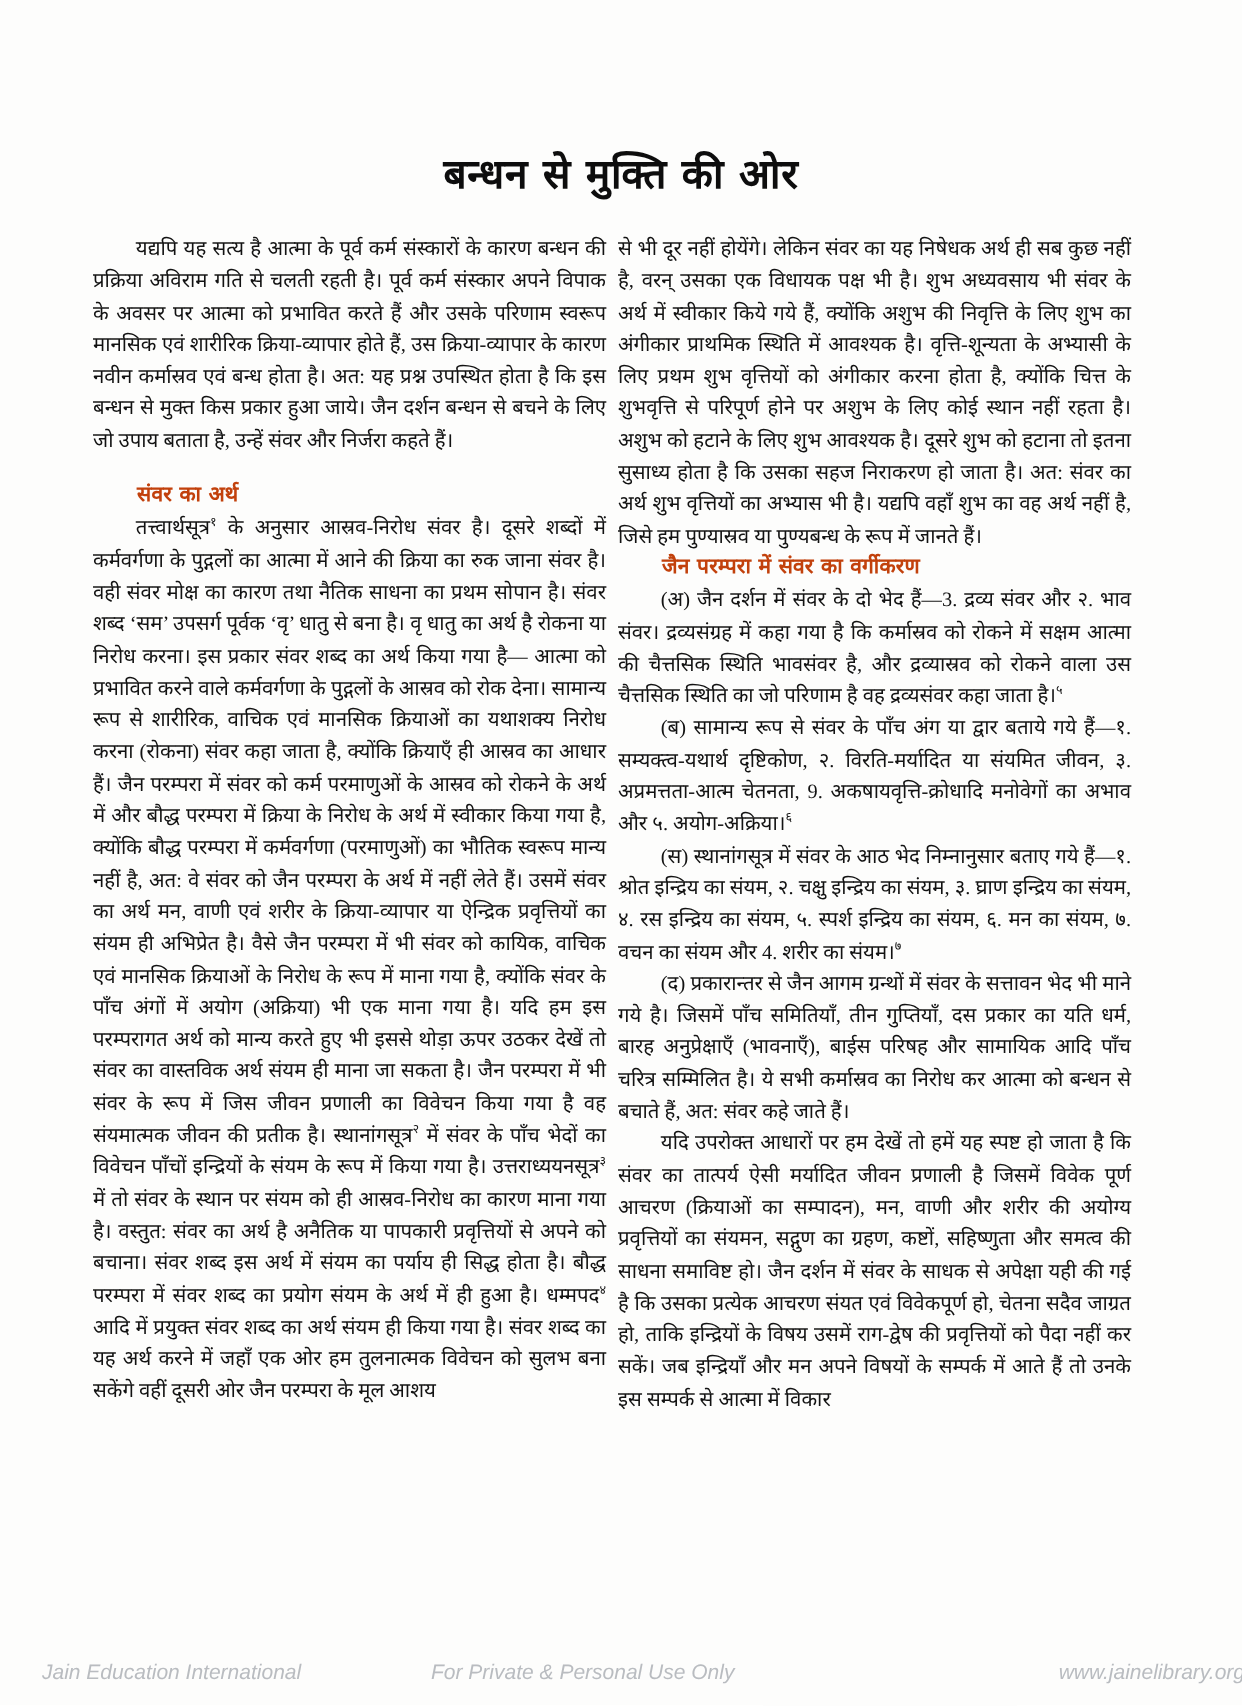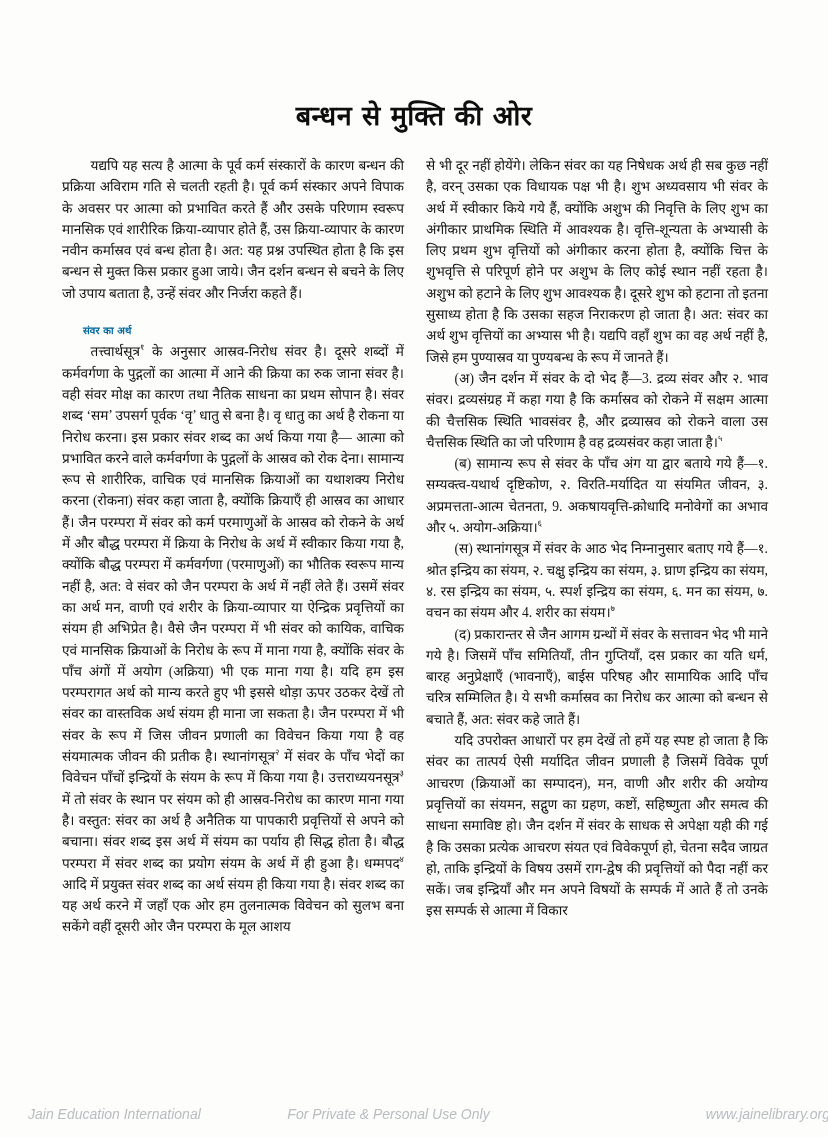--- a/index.html
+++ b/index.html
@@ -31,21 +31,21 @@
     color: #0d0d0d;
     letter-spacing: 0.5px;
   }
   .columns {
     position: absolute;
     top: 155px;
     left: 62px;
     width: 706px;
     height: 900px;
     display: flex;
-    gap: 22px;
+    gap: 8px;
   }
   .col {
     width: 342px;
     font-size: 13.6px;
     line-height: 21.3px;
     color: #121212;
     text-align: justify;
     text-justify: inter-word;
   }
   .col p {
@@ -53,23 +53,23 @@
     text-indent: 2.1em;
     text-align: justify;
     hyphens: none;
   }
   .col p.noindent {
     text-indent: 0;
   }
   .sec-head {
     margin: 14px 0 1px 0;
     font-family: "DejaVu Sans", "Liberation Sans", sans-serif;
-    font-size: 10px;
+    font-size: 14px;
     font-weight: bold;
-    color: #0369a1;
+    color: #c2410c;
     text-indent: 0;
     text-align: left;
     letter-spacing: 0.1px;
   }
   .sec-head.first {
     margin-top: 16px;
   }
   sup {
     font-size: 0.62em;
     vertical-align: super;
@@ -116,20 +116,21 @@
       <p>यद्यपि यह सत्य है आत्मा के पूर्व कर्म संस्कारों के कारण बन्धन की प्रक्रिया अविराम गति से चलती रहती है। पूर्व कर्म संस्कार अपने विपाक के अवसर पर आत्मा को प्रभावित करते हैं और उसके परिणाम स्वरूप मानसिक एवं शारीरिक क्रिया-व्यापार होते हैं, उस क्रिया-व्यापार के कारण नवीन कर्मास्रव एवं बन्ध होता है। अत: यह प्रश्न उपस्थित होता है कि इस बन्धन से मुक्त किस प्रकार हुआ जाये। जैन दर्शन बन्धन से बचने के लिए जो उपाय बताता है, उन्हें संवर और निर्जरा कहते हैं।</p>
 
       <p class="sec-head first">संवर का अर्थ</p>
 
       <p><span>तत्त्वार्थसूत्र</span><sup>१</sup><span> के अनुसार आस्रव-निरोध संवर है। दूसरे शब्दों में कर्मवर्गणा के पुद्गलों का आत्मा में आने की क्रिया का रुक जाना संवर है। वही संवर मोक्ष का कारण तथा नैतिक साधना का प्रथम सोपान है। संवर शब्द ‘सम’ उपसर्ग पूर्वक ‘वृ’ धातु से बना है। वृ धातु का अर्थ है रोकना या निरोध करना। इस प्रकार संवर शब्द का अर्थ किया गया है— आत्मा को प्रभावित करने वाले कर्मवर्गणा के पुद्गलों के आस्रव को रोक देना। सामान्य रूप से शारीरिक, वाचिक एवं मानसिक क्रियाओं का यथाशक्य निरोध करना (रोकना) संवर कहा जाता है, क्योंकि क्रियाएँ ही आस्रव का आधार हैं। जैन परम्परा में संवर को कर्म परमाणुओं के आस्रव को रोकने के अर्थ में और बौद्ध परम्परा में क्रिया के निरोध के अर्थ में स्वीकार किया गया है, क्योंकि बौद्ध परम्परा में कर्मवर्गणा (परमाणुओं) का भौतिक स्वरूप मान्य नहीं है, अत: वे संवर को जैन परम्परा के अर्थ में नहीं लेते हैं। उसमें संवर का अर्थ मन, वाणी एवं शरीर के क्रिया-व्यापार या ऐन्द्रिक प्रवृत्तियों का संयम ही अभिप्रेत है। वैसे जैन परम्परा में भी संवर को कायिक, वाचिक एवं मानसिक क्रियाओं के निरोध के रूप में माना गया है, क्योंकि संवर के पाँच अंगों में अयोग (अक्रिया) भी एक माना गया है। यदि हम इस परम्परागत अर्थ को मान्य करते हुए भी इससे थोड़ा ऊपर उठकर देखें तो संवर का वास्तविक अर्थ संयम ही माना जा सकता है। जैन परम्परा में भी संवर के रूप में जिस जीवन प्रणाली का विवेचन किया गया है वह संयमात्मक जीवन की प्रतीक है। स्थानांगसूत्र</span><sup>२</sup><span> में संवर के पाँच भेदों का विवेचन पाँचों इन्द्रियों के संयम के रूप में किया गया है। उत्तराध्ययनसूत्र</span><sup>३</sup><span> में तो संवर के स्थान पर संयम को ही आस्रव-निरोध का कारण माना गया है। वस्तुत: संवर का अर्थ है अनैतिक या पापकारी प्रवृत्तियों से अपने को बचाना। संवर शब्द इस अर्थ में संयम का पर्याय ही सिद्ध होता है। बौद्ध परम्परा में संवर शब्द का प्रयोग संयम के अर्थ में ही हुआ है। धम्मपद</span><sup>४</sup><span> आदि में प्रयुक्त संवर शब्द का अर्थ संयम ही किया गया है। संवर शब्द का यह अर्थ करने में जहाँ एक ओर हम तुलनात्मक विवेचन को सुलभ बना सकेंगे वहीं दूसरी ओर जैन परम्परा के मूल आशय</span></p>
     </div>
 
     <div class="col">
       <p class="noindent">से भी दूर नहीं होयेंगे। लेकिन संवर का यह निषेधक अर्थ ही सब कुछ नहीं है, वरन् उसका एक विधायक पक्ष भी है। शुभ अध्यवसाय भी संवर के अर्थ में स्वीकार किये गये हैं, क्योंकि अशुभ की निवृत्ति के लिए शुभ का अंगीकार प्राथमिक स्थिति में आवश्यक है। वृत्ति-शून्यता के अभ्यासी के लिए प्रथम शुभ वृत्तियों को अंगीकार करना होता है, क्योंकि चित्त के शुभवृत्ति से परिपूर्ण होने पर अशुभ के लिए कोई स्थान नहीं रहता है। अशुभ को हटाने के लिए शुभ आवश्यक है। दूसरे शुभ को हटाना तो इतना सुसाध्य होता है कि उसका सहज निराकरण हो जाता है। अत: संवर का अर्थ शुभ वृत्तियों का अभ्यास भी है। यद्यपि वहाँ शुभ का वह अर्थ नहीं है, जिसे हम पुण्यास्रव या पुण्यबन्ध के रूप में जानते हैं।</p>
 
+      <p class="sec-head">जैन परम्परा में संवर का वर्गीकरण</p>
 
       <p><span>(अ) जैन दर्शन में संवर के दो भेद हैं—3. द्रव्य संवर और २. भाव संवर। द्रव्यसंग्रह में कहा गया है कि कर्मास्रव को रोकने में सक्षम आत्मा की चैत्तसिक स्थिति भावसंवर है, और द्रव्यास्रव को रोकने वाला उस चैत्तसिक स्थिति का जो परिणाम है वह द्रव्यसंवर कहा जाता है।</span><sup>५</sup></p>
 
       <p><span>(ब) सामान्य रूप से संवर के पाँच अंग या द्वार बताये गये हैं—१. सम्यक्त्व-यथार्थ दृष्टिकोण, २. विरति-मर्यादित या संयमित जीवन, ३. अप्रमत्तता-आत्म चेतनता, 9. अकषायवृत्ति-क्रोधादि मनोवेगों का अभाव और ५. अयोग-अक्रिया।</span><sup>६</sup></p>
 
       <p><span>(स) स्थानांगसूत्र में संवर के आठ भेद निम्नानुसार बताए गये हैं—१. श्रोत इन्द्रिय का संयम, २. चक्षु इन्द्रिय का संयम, ३. घ्राण इन्द्रिय का संयम, ४. रस इन्द्रिय का संयम, ५. स्पर्श इन्द्रिय का संयम, ६. मन का संयम, ७. वचन का संयम और 4. शरीर का संयम।</span><sup>७</sup></p>
 
       <p>(द) प्रकारान्तर से जैन आगम ग्रन्थों में संवर के सत्तावन भेद भी माने गये है। जिसमें पाँच समितियाँ, तीन गुप्तियाँ, दस प्रकार का यति धर्म, बारह अनुप्रेक्षाएँ (भावनाएँ), बाईस परिषह और सामायिक आदि पाँच चरित्र सम्मिलित है। ये सभी कर्मास्रव का निरोध कर आत्मा को बन्धन से बचाते हैं, अत: संवर कहे जाते हैं।</p>
 
       <p>यदि उपरोक्त आधारों पर हम देखें तो हमें यह स्पष्ट हो जाता है कि संवर का तात्पर्य ऐसी मर्यादित जीवन प्रणाली है जिसमें विवेक पूर्ण आचरण (क्रियाओं का सम्पादन), मन, वाणी और शरीर की अयोग्य प्रवृत्तियों का संयमन, सद्गुण का ग्रहण, कष्टों, सहिष्णुता और समत्व की साधना समाविष्ट हो। जैन दर्शन में संवर के साधक से अपेक्षा यही की गई है कि उसका प्रत्येक आचरण संयत एवं विवेकपूर्ण हो, चेतना सदैव जाग्रत हो, ताकि इन्द्रियों के विषय उसमें राग-द्वेष की प्रवृत्तियों को पैदा नहीं कर सकें। जब इन्द्रियाँ और मन अपने विषयों के सम्पर्क में आते हैं तो उनके इस सम्पर्क से आत्मा में विकार</p>

